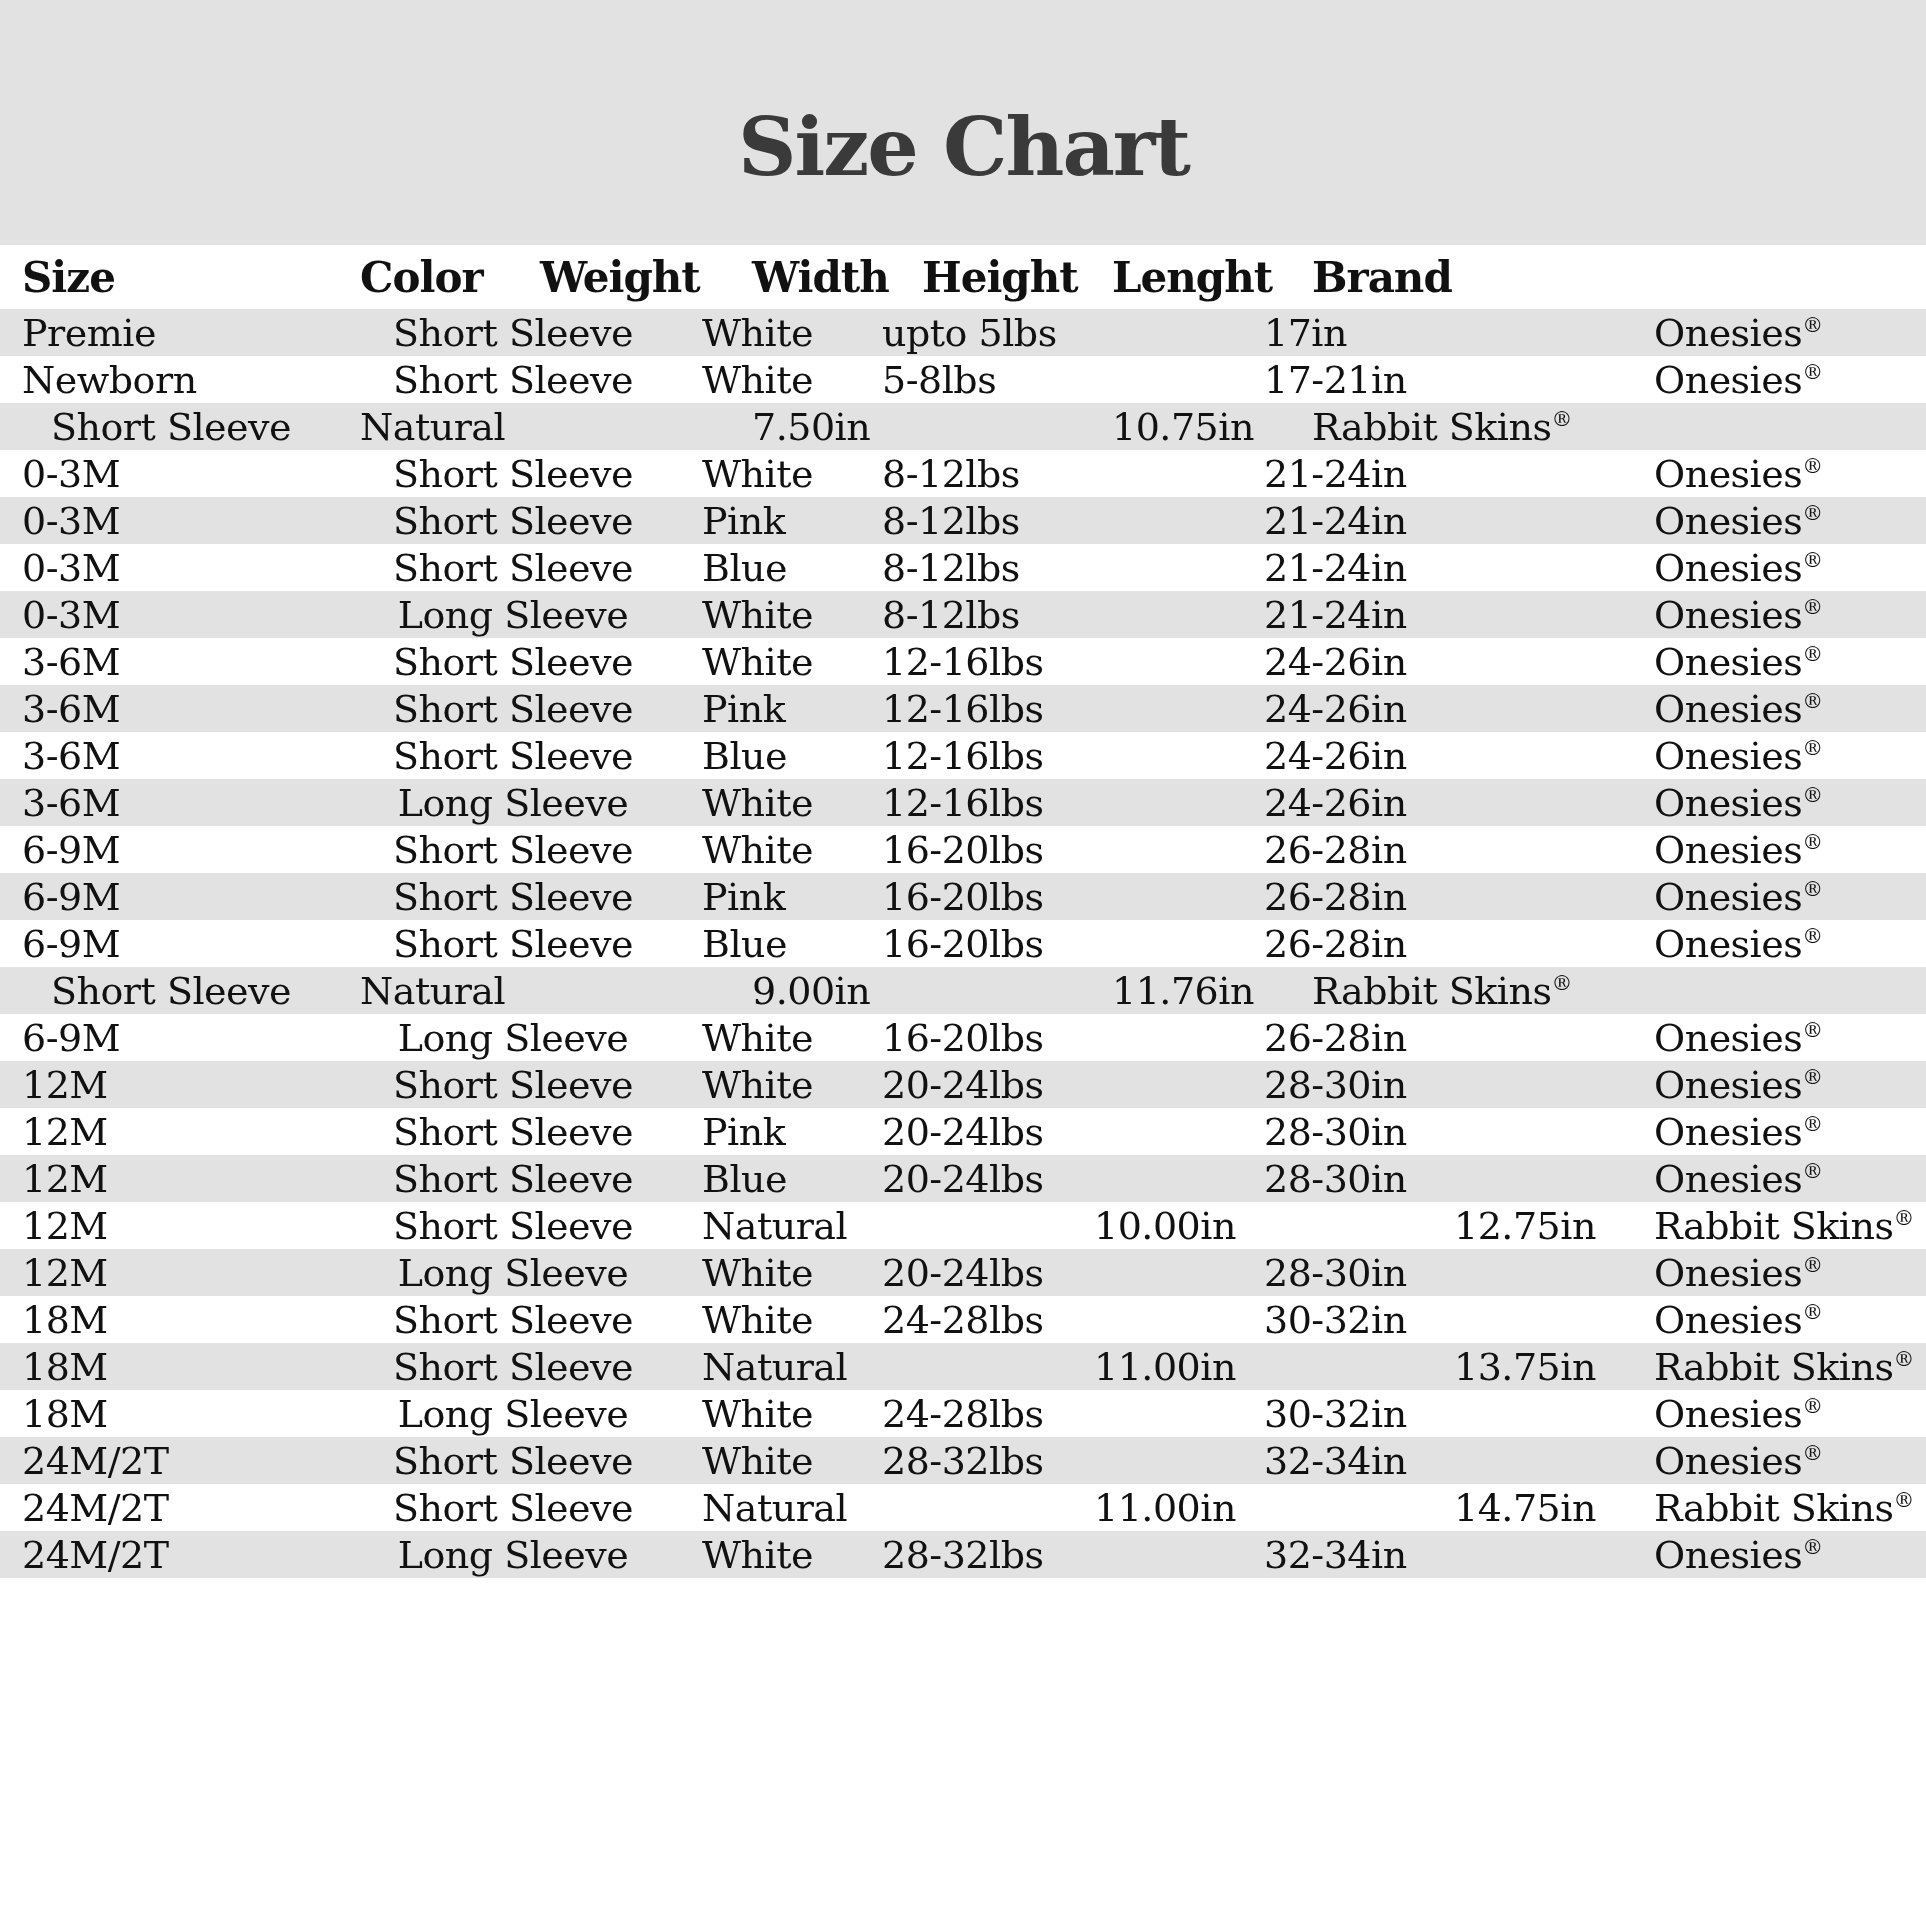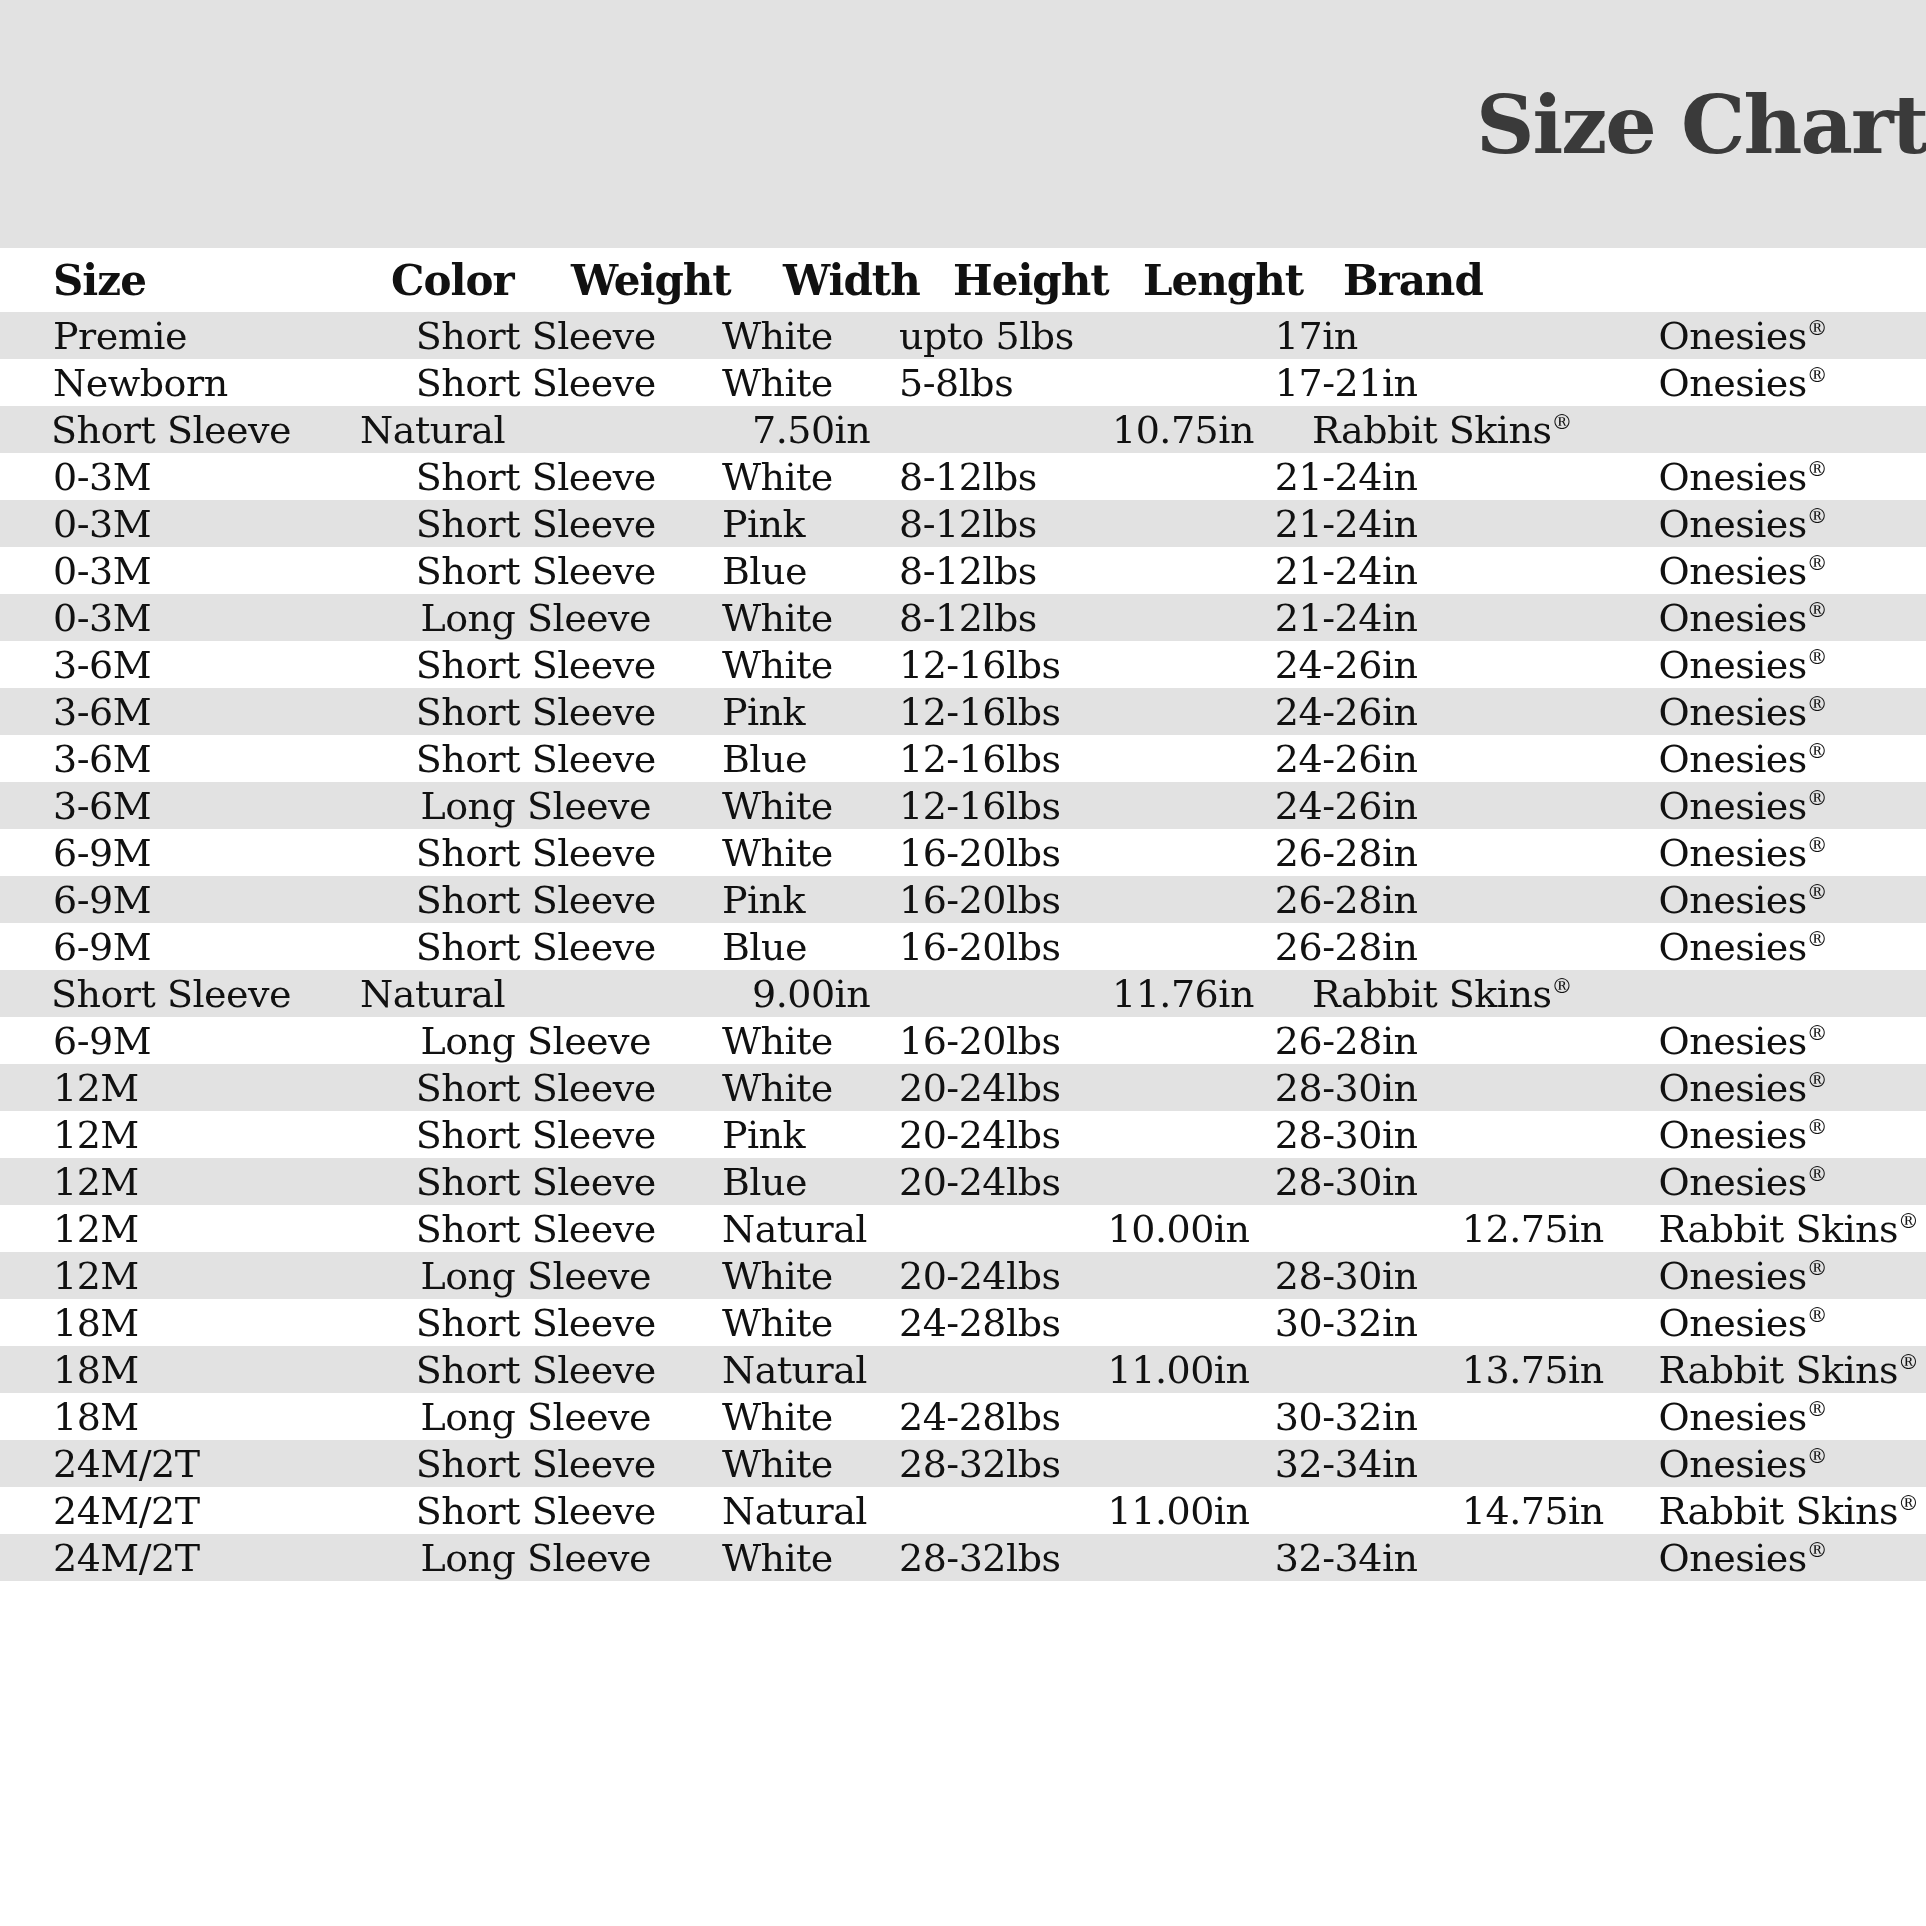--- a/index.html
+++ b/index.html
@@ -18,26 +18,27 @@
     position:relative;
     width:1927px;
     height:1927px;
     background:var(--bg);
     overflow:hidden;
     display:flex;
     flex-direction:column;
     color:var(--text);
   }
   .title-area{
-    height:248px;
+    height:197px;
     flex:0 0 auto;
     display:flex;
     align-items:center;
-    justify-content:flex-end;
+    justify-content:center;
     background:var(--bg);
+    margin-top:48px;
   }
   .page-title{
     margin:0;
     font-size:81px;
     font-weight:bold;
     letter-spacing:-2px;
     color:var(--title);
   }
   .size-table{flex:0 0 auto;}
   .row{
@@ -62,21 +63,21 @@
   .cell{
     box-sizing:border-box;
     white-space:nowrap;
     overflow:visible;
   }
   .cell sup{
     font-size:55%;
     vertical-align:super;
     line-height:0;
   }
-  .col-size  {width:342px;padding-left:22px;margin-left:31px;}
+  .col-size  {width:342px;padding-left:22px;}
   .col-sleeve{width:342px;text-align:center;}
   .col-color {width:190px;padding-left:18px;}
   .col-weight{width:212px;padding-left:8px;}
   .col-width {width:170px;padding-left:8px;}
   .col-height{width:190px;padding-left:8px;}
   .col-length{width:200px;padding-left:8px;}
   .col-brand {width:281px;padding-left:8px;}
   .bottom-cap{
     flex:1 1 auto;
     background:var(--plain);

